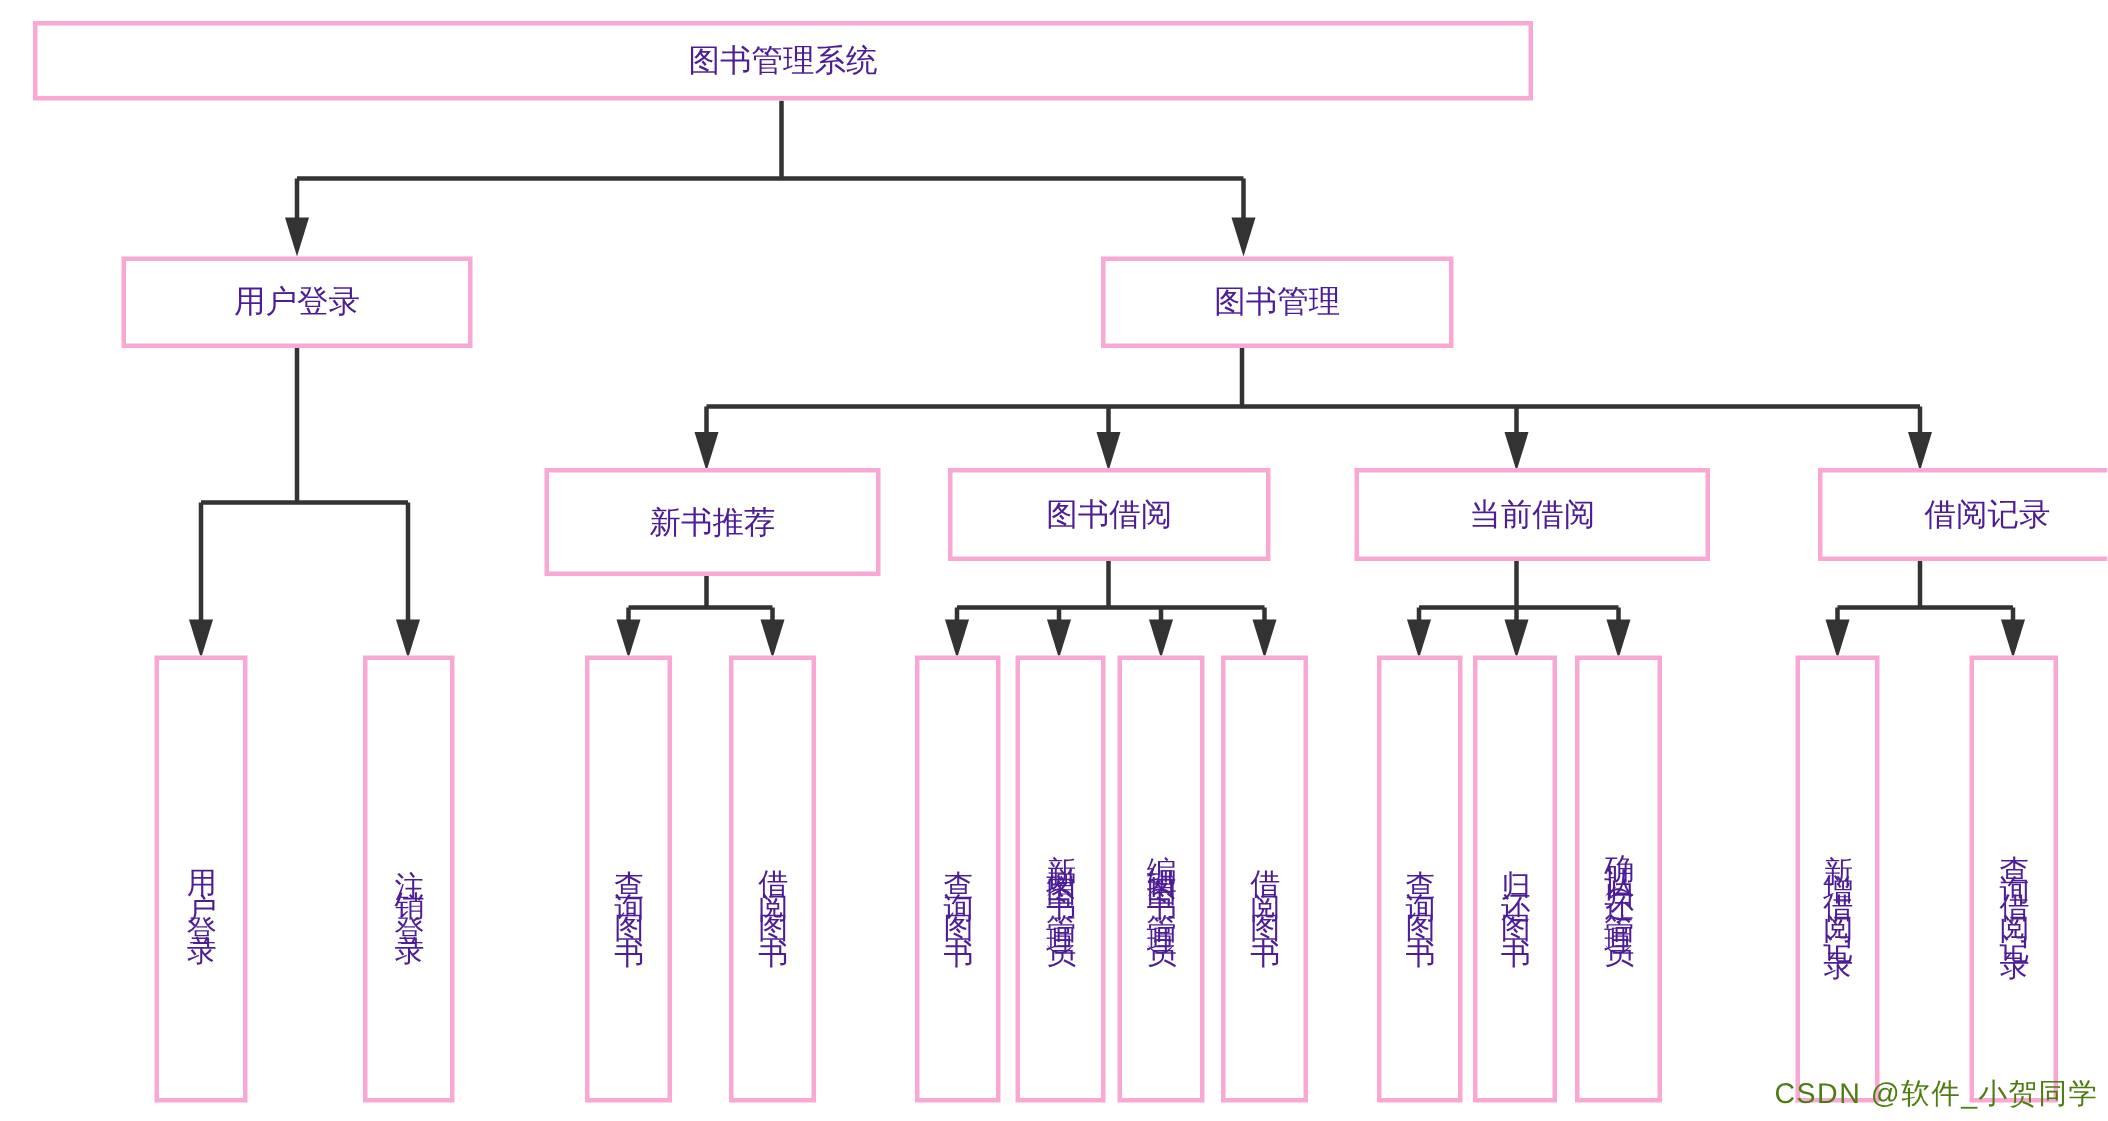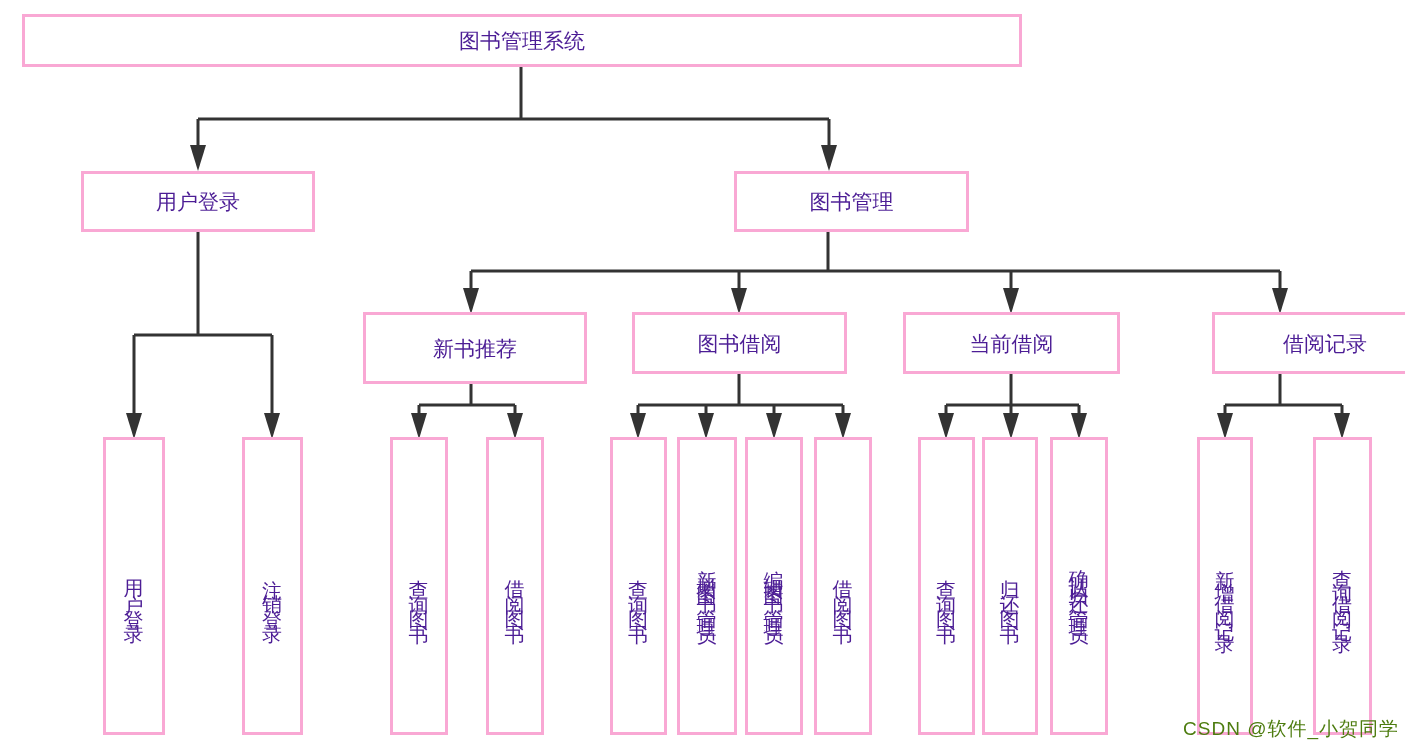--- a/index.html
+++ b/index.html
@@ -100,21 +100,21 @@
       <polygon points="1334,413 1350,413 1342,439"></polygon>
     </g>
   </svg>
 
   <div id="diagram-nodes">
       <div class="node h-node" style="left: 22px; top: 14px; width: 1000px; height: 53px;">图书管理系统</div>
       <div class="node h-node" style="left: 81px; top: 171px; width: 234px; height: 61px;">用户登录</div>
       <div class="node h-node" style="left: 711px; top: 171px; width: 235px; height: 61px; margin-left: 23px;">图书管理</div>
       <div class="node h-node" style="left: 363px; top: 312px; width: 224px; height: 72px;">新书推荐</div>
       <div class="node h-node" style="left: 632px; top: 312px; width: 215px; height: 62px;">图书借阅</div>
-      <div class="node h-node" style="left: 903px; top: 312px; width: 217px; height: 62px;">当前借阅</div>
+      <div class="node h-node" style="left: 903px; top: 312px; width: 237px; height: 62px;">当前借阅</div>
       <div class="node h-node" style="left: 1172px; top: 312px; width: 226px; height: 62px; margin-left: 40px;">借阅记录</div>
       <div class="node v-node sp4" style="left: 103px; top: 437px; width: 62px; height: 298px;">用户登录</div>
       <div class="node v-node sp4" style="left: 242px; top: 437px; width: 61px; height: 298px;">注销登录</div>
       <div class="node v-node sp4" style="left: 390px; top: 437px; width: 58px; height: 298px;">查询图书</div>
       <div class="node v-node sp4" style="left: 486px; top: 437px; width: 58px; height: 298px;">借阅图书</div>
       <div class="node v-node sp4" style="left: 610px; top: 437px; width: 57px; height: 298px;">查询图书</div>
       <div class="node v-node sp9" style="left: 677px; top: 437px; width: 60px; height: 298px;">新增图书（管理员）</div>
       <div class="node v-node sp9" style="left: 745px; top: 437px; width: 58px; height: 298px;">编辑图书（管理员）</div>
       <div class="node v-node sp4" style="left: 814px; top: 437px; width: 58px; height: 298px;">借阅图书</div>
       <div class="node v-node sp4" style="left: 918px; top: 437px; width: 57px; height: 298px;">查询图书</div>

